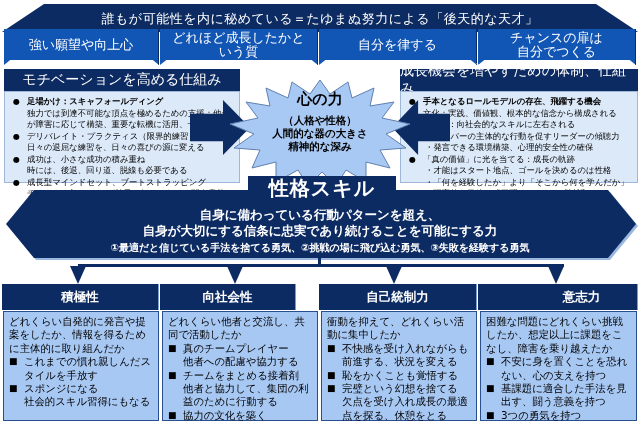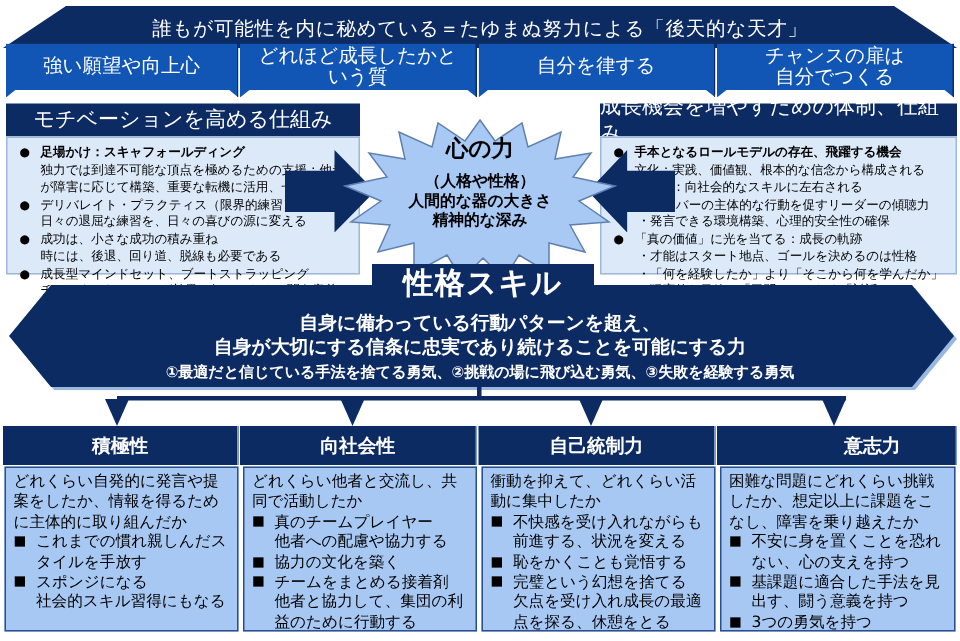--- a/index.html
+++ b/index.html
@@ -175,27 +175,27 @@
 
 <div class="abs col-head" style="left:2px;width:157px;">積極性</div>
 <div class="abs col-body" style="left:3px;width:156px;">
   <span class="intro">どれくらい自発的に発言や提案をしたか、情報を得るために主体的に取り組んだか</span>
   <ul>
     <li><span>これまでの慣れ親しんだスタイルを手放す</span></li>
     <li><span>スポンジになる</span><span class="cont">社会的スキル習得にもなる</span></li>
   </ul>
 </div>
 
-<div class="abs col-head" style="left:160px;width:158px;">向社会性</div>
+<div class="abs col-head" style="left:160px;width:136px;">向社会性</div>
 <div class="abs col-body" style="left:162px;width:156px;">
   <span class="intro">どれくらい他者と交流し、共同で活動したか</span>
   <ul>
     <li><span>真のチームプレイヤー</span><span class="cont">他者への配慮や協力する</span></li>
+    <li><span>チームをまとめる接着剤</span><span class="cont">他者と協力して、集団の利益のために行動する</span></li>
     <li><span>協力の文化を築く</span></li>
-    <li><span>チームをまとめる接着剤</span><span class="cont">他者と協力して、集団の利益のために行動する</span></li>
   </ul>
 </div>
 
 <div class="abs col-head" style="left:319px;width:158px;font-family:Liberation Mono, monospace;">自己統制力</div>
 <div class="abs col-body" style="left:321px;width:156px;">
   <span class="intro">衝動を抑えて、どれくらい活動に集中したか</span>
   <ul>
     <li><span>不快感を受け入れながらも前進する、状況を変える</span></li>
     <li><span>恥をかくことも覚悟する</span></li>
     <li><span>完璧という幻想を捨てる</span><span class="cont">欠点を受け入れ成長の最適点を探る、休憩をとる</span></li>

